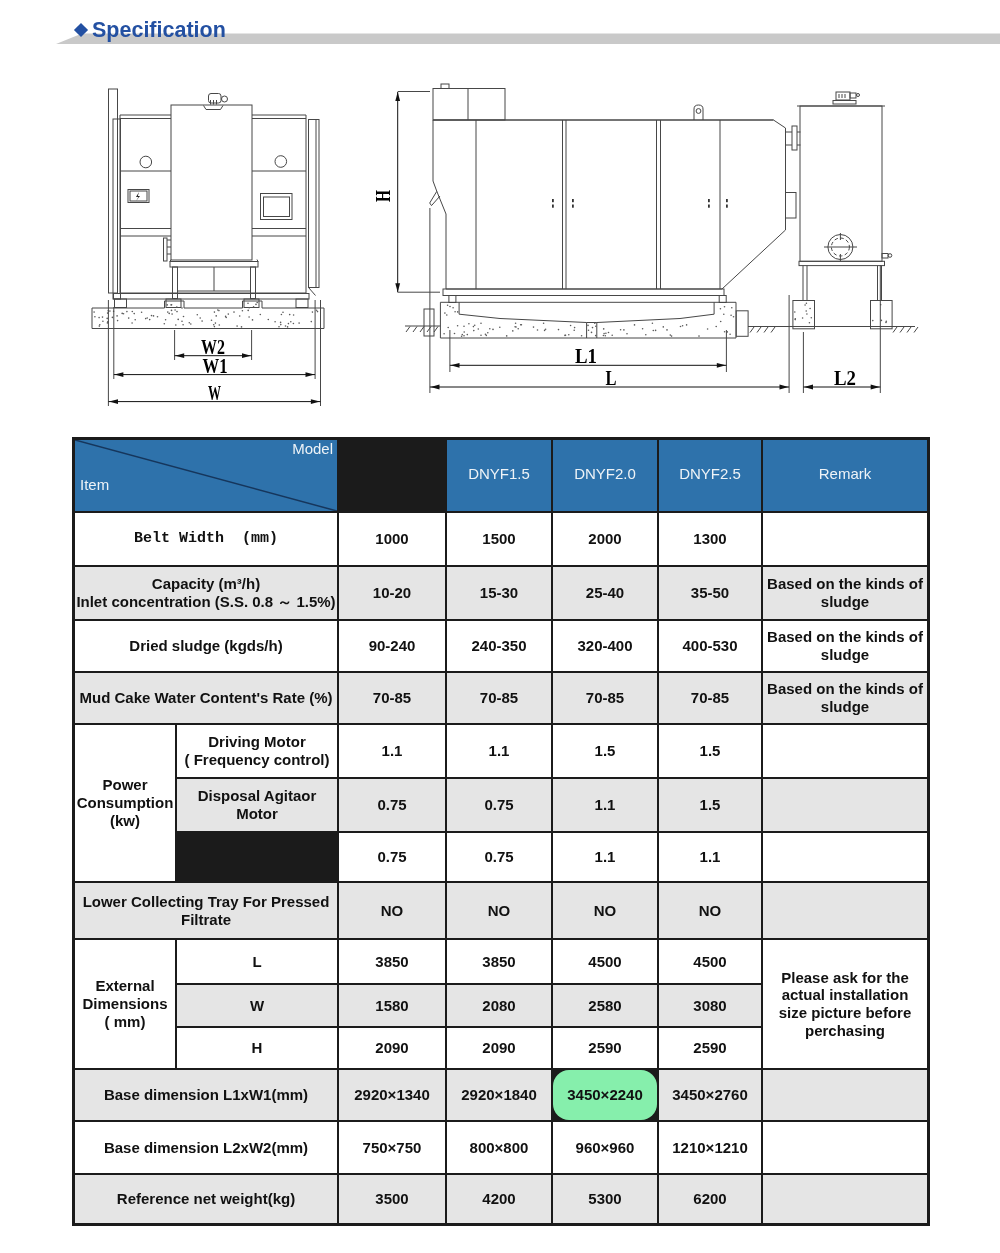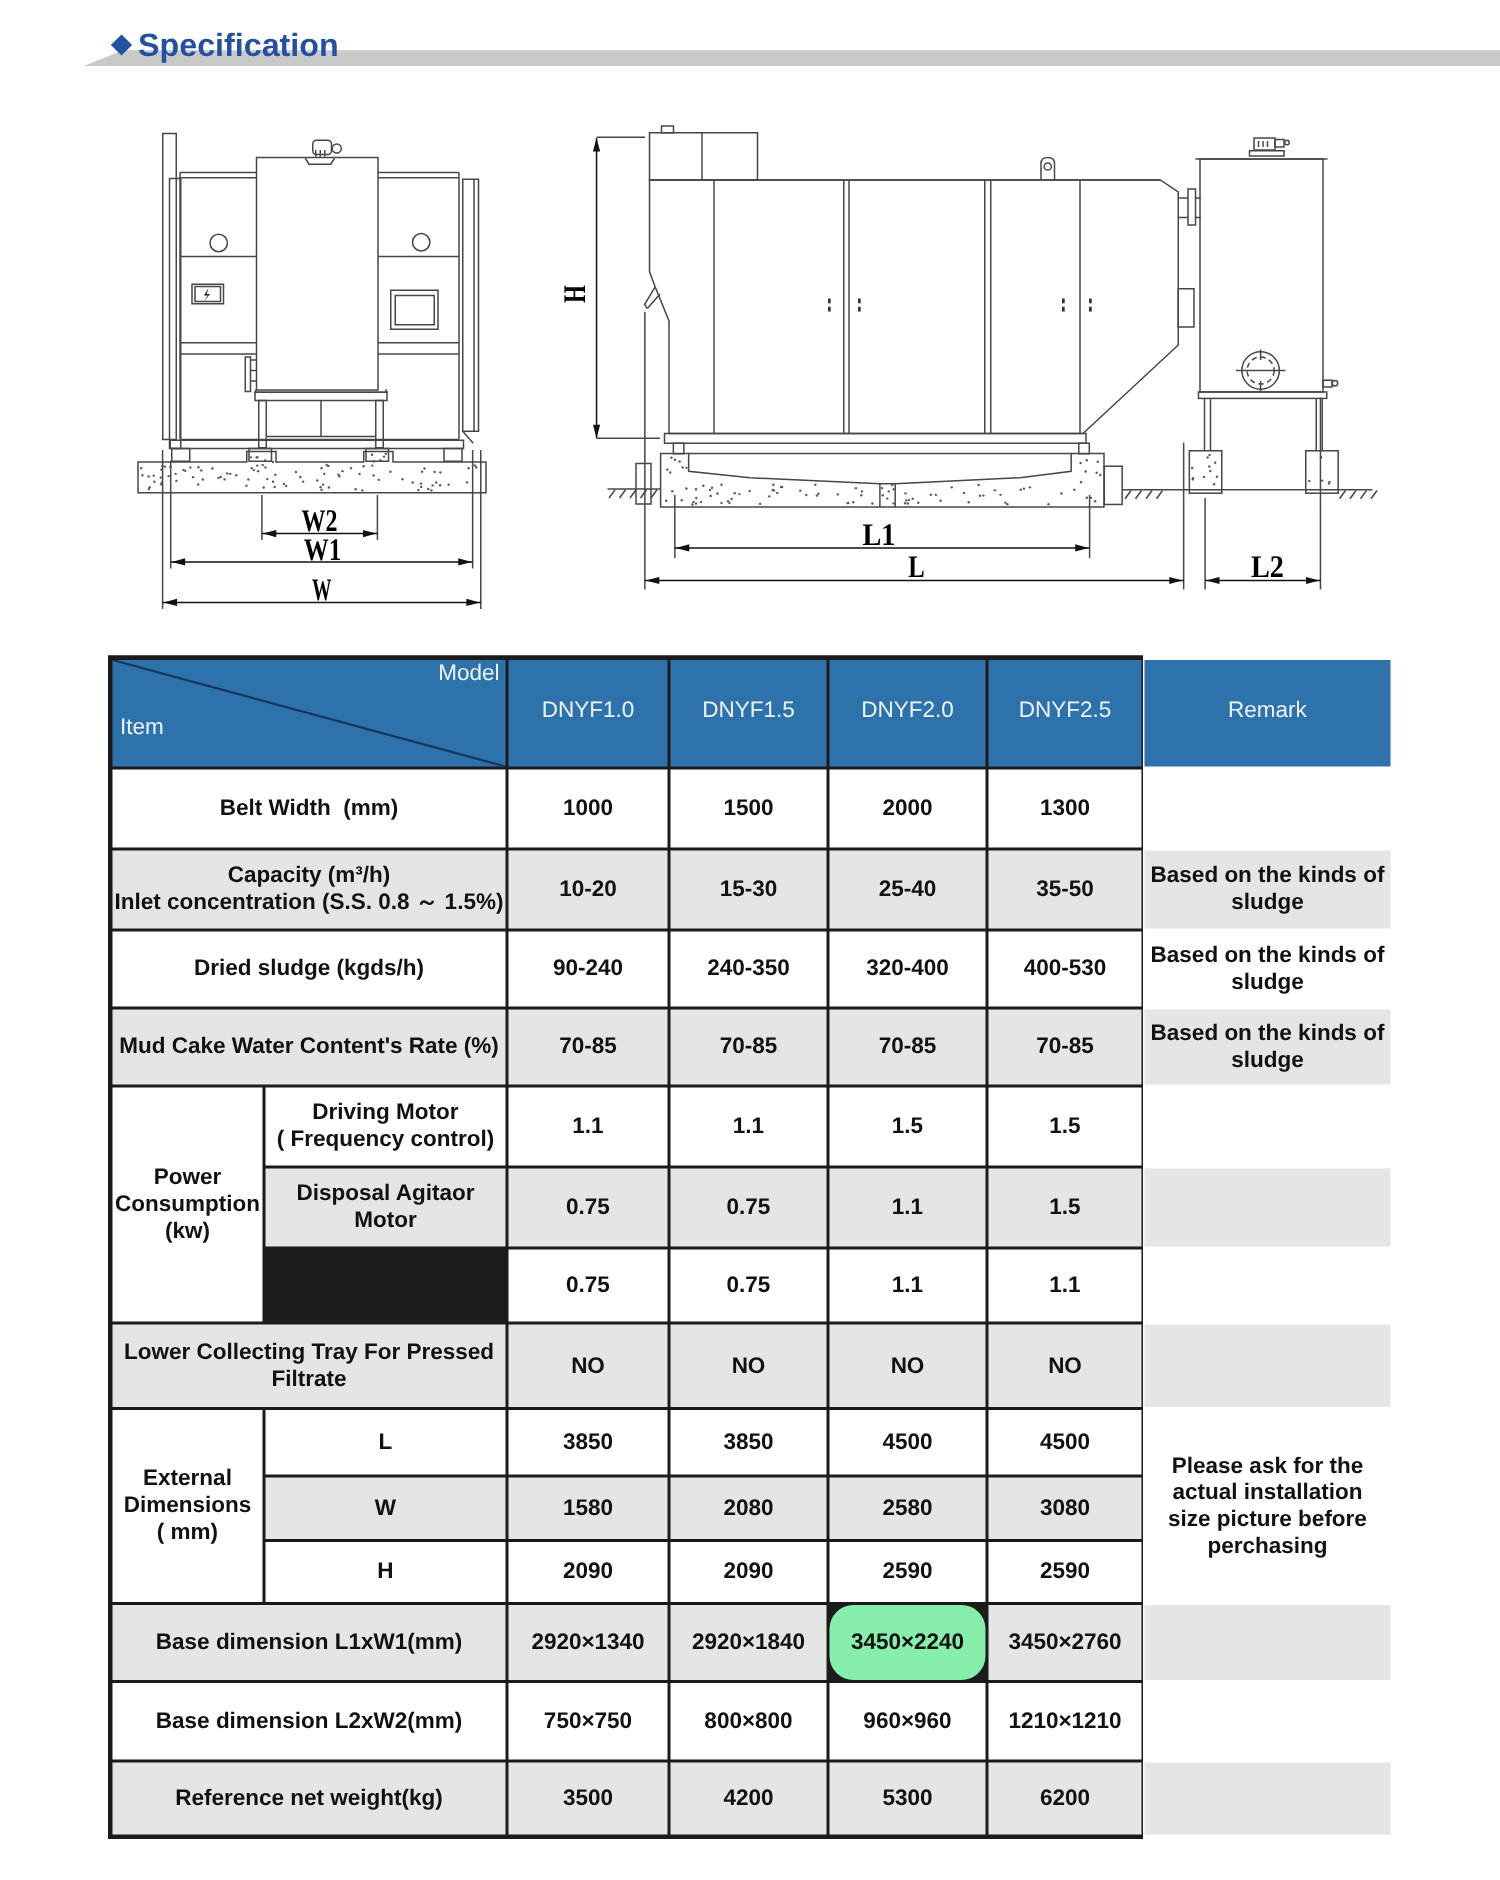--- a/index.html
+++ b/index.html
@@ -1,21 +1,21 @@
 <!DOCTYPE html>
 <html><head>
 <meta charset="utf-8">
 <style>
 * { margin:0; padding:0; box-sizing:border-box; }
 html,body { width:1000px; height:1253px; background:#fff; font-family:"Liberation Sans", sans-serif; }
 #page { position:relative; width:1000px; height:1253px; overflow:hidden; }
 #draw { position:absolute; left:0; top:0; }
 #title { position:absolute; left:92px; top:18px; font-size:21.5px; font-weight:bold; color:#2350a2; z-index:3; }
 #diamond { position:absolute; left:75.5px; top:25px; width:10px; height:10px; background:#2350a2; transform:rotate(45deg); z-index:3; }
-#tbl { position:absolute; left:72px; top:437px; width:690px; height:789px; border:3px solid #1b1b1b; background:#1b1b1b;
+#tbl { position:absolute; left:72px; top:437px; width:858px; height:789px; border:3px solid #1b1b1b; background:#1b1b1b;
   display:grid; grid-template-columns:100px 160px 106px 104px 104px 102px 164px; grid-template-rows:71px 52px 52px 50px 50px 52px 52px 48px 55px 43px 41px 40px 50px 51px 48px; gap:2px; }
 .c { display:flex; align-items:center; justify-content:center; text-align:center; font-size:15px; font-weight:bold; color:#111; line-height:1.18; }
 .hd { color:#eef3f7; font-weight:normal; font-size:15px; padding-bottom:4px; }
 .model { position:absolute; top:0px; right:4px; }
 .item { position:absolute; bottom:17px; left:5px;text-align:right; }
 .diag { position:absolute; left:0; top:0; }
 </style>
 </head>
 <body>
 <div id="page">
@@ -484,27 +484,26 @@
 
 <div id="tbl">
 
 <div class="c hd" style="grid-column:1/span 2;grid-row:1/span 1;background:#2e72ab;position:relative;">
         <span class="model">Model</span>
         <span class="item">Item</span>
         <svg class="diag" width="262" height="71" viewBox="0 0 262 71">
           <line x1="0" y1="0" x2="262" y2="71" stroke="#16365c" stroke-width="1.5"></line>
         </svg>
       </div>
-<div class="c hd" style="grid-column:3/span 1;grid-row:1/span 1;background:#2e72ab;">DNYF1.0</div>
 <div class="c hd" style="grid-column:4/span 1;grid-row:1/span 1;background:#2e72ab;">DNYF1.5</div>
 <div class="c hd" style="grid-column:5/span 1;grid-row:1/span 1;background:#2e72ab;">DNYF2.0</div>
 <div class="c hd" style="grid-column:6/span 1;grid-row:1/span 1;background:#2e72ab;">DNYF2.5</div>
 <div class="c hd" style="grid-column:7/span 1;grid-row:1/span 1;background:#2e72ab;">Remark</div>
 
-<div class="c " style="grid-column:1/span 2;grid-row:2/span 1;background:#ffffff;">Belt Width&nbsp; (mm)</div>
+<div class="c " style="grid-column:1/span 2;grid-row:2/span 1;background:#ffffff;font-family:Liberation Mono, monospace;">Belt Width&nbsp; (mm)</div>
 <div class="c " style="grid-column:3/span 1;grid-row:2/span 1;background:#ffffff;">1000</div>
 <div class="c " style="grid-column:4/span 1;grid-row:2/span 1;background:#ffffff;">1500</div>
 <div class="c " style="grid-column:5/span 1;grid-row:2/span 1;background:#ffffff;">2000</div>
 <div class="c " style="grid-column:6/span 1;grid-row:2/span 1;background:#ffffff;">1300</div>
 <div class="c " style="grid-column:7/span 1;grid-row:2/span 1;background:#ffffff;"></div>
 
 <div class="c " style="grid-column:1/span 2;grid-row:3/span 1;background:#e5e5e5;">Capacity (m³/h)<br>Inlet concentration (S.S. 0.8 ～ 1.5%)</div>
 <div class="c " style="grid-column:3/span 1;grid-row:3/span 1;background:#e5e5e5;">10-20</div>
 <div class="c " style="grid-column:4/span 1;grid-row:3/span 1;background:#e5e5e5;">15-30</div>
 <div class="c " style="grid-column:5/span 1;grid-row:3/span 1;background:#e5e5e5;">25-40</div>

